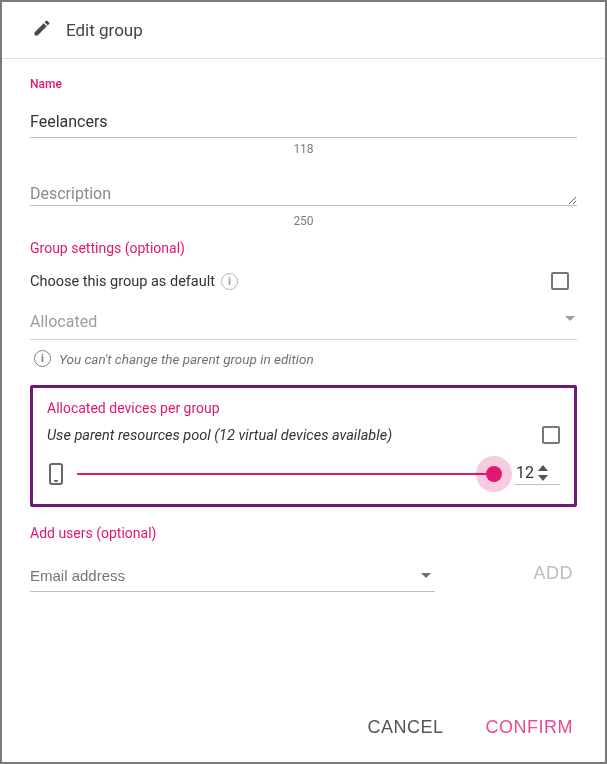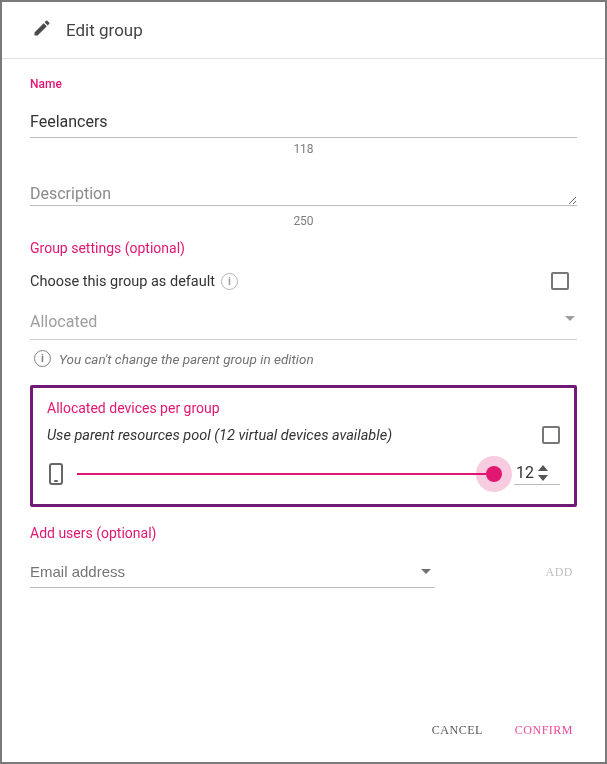--- a/index.html
+++ b/index.html
@@ -236,31 +236,31 @@
     top: 12px;
     width: 0; height: 0;
     border-left: 5px solid transparent;
     border-right: 5px solid transparent;
     border-top: 5px solid #717171;
   }
   .btn-text {
     background: none;
     border: none;
     font-weight: 500;
-    font-size: 12px;
+    font-size: 18px;
     letter-spacing: 0.5px;
     cursor: pointer;
     padding: 6px 4px;
-    font-family: Liberation Serif, serif;
+    font-family: Liberation Sans, sans-serif;
   }
   .btn-add { color: #bdbdbd; cursor: default; margin-left: auto; padding-bottom: 8px;}
   .footer {
     display: flex;
     justify-content: flex-end;
-    gap: 24px;
+    gap: 34px;
     padding: 14px 28px 18px 12px;
     margin-top: auto;
   }
   .btn-cancel { color: #555; }
   .btn-confirm { color: #ec4899; }
 </style>
 </head>
 <body>
 
 <div class="dialog">

